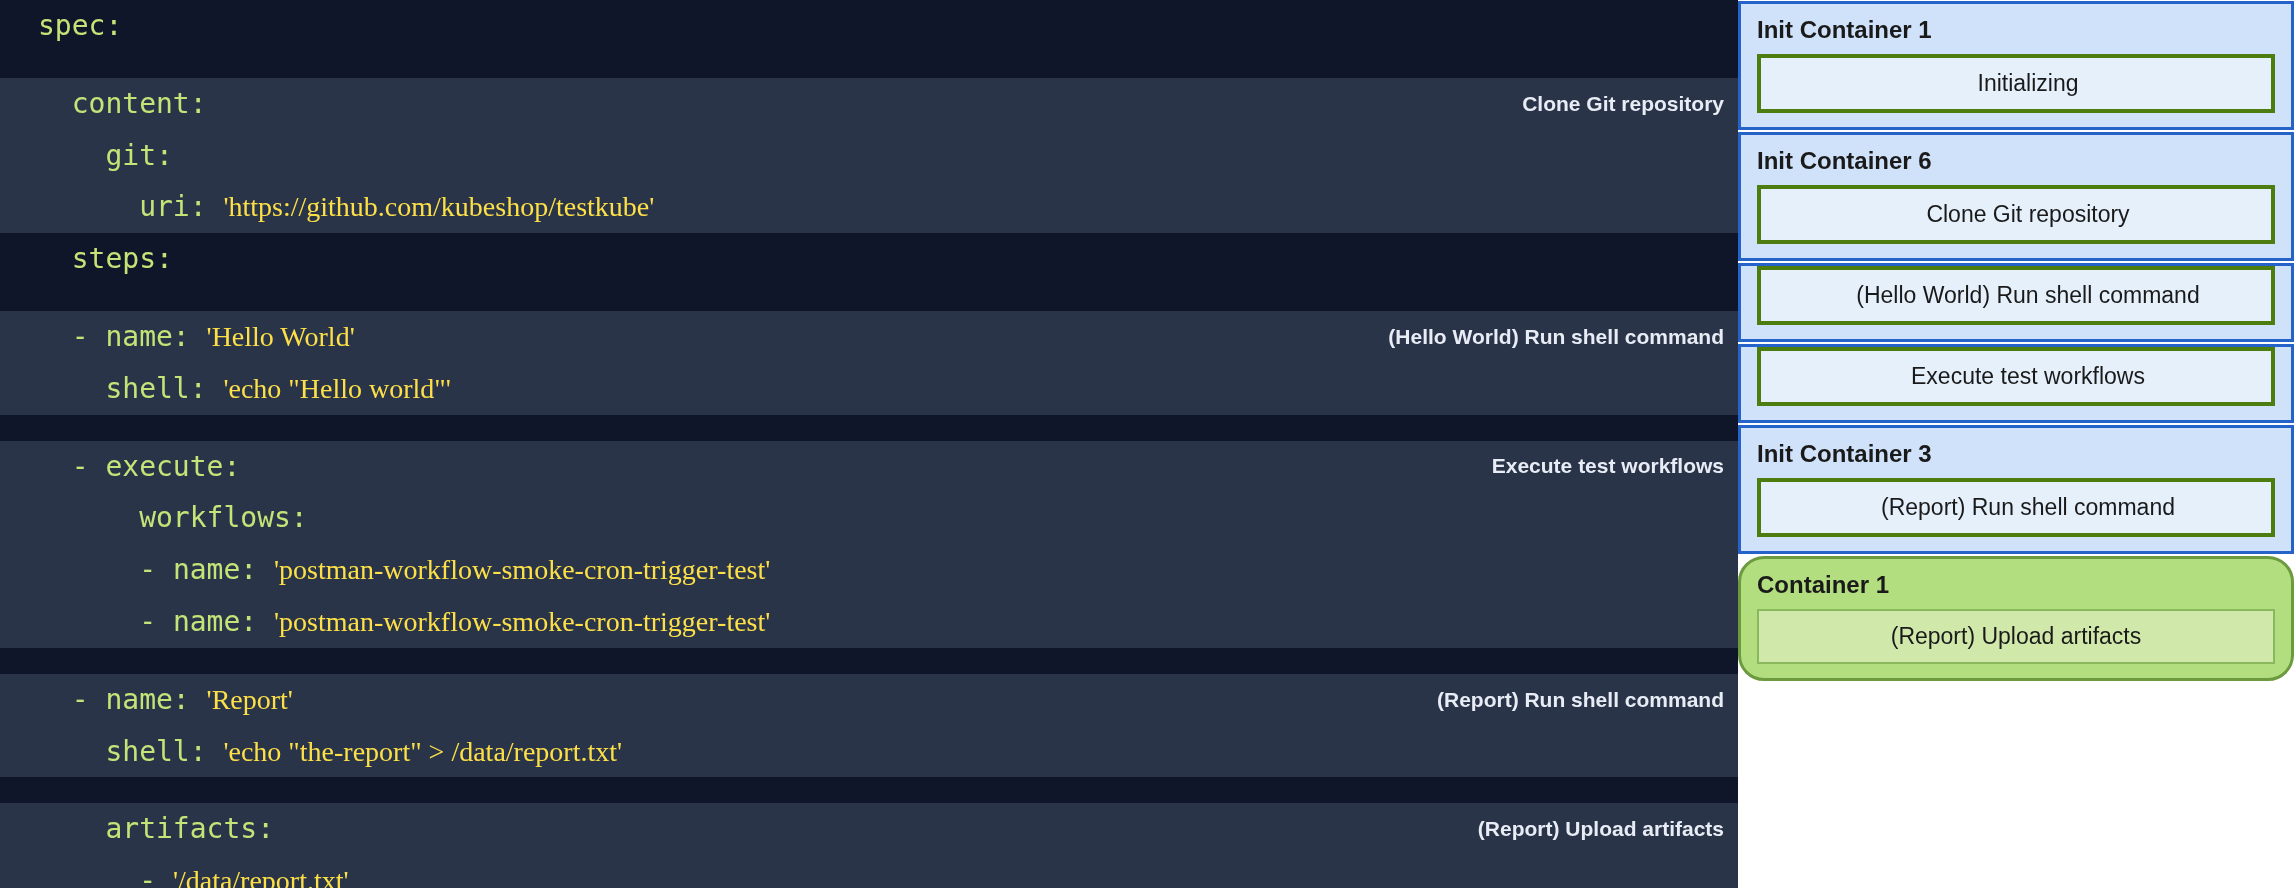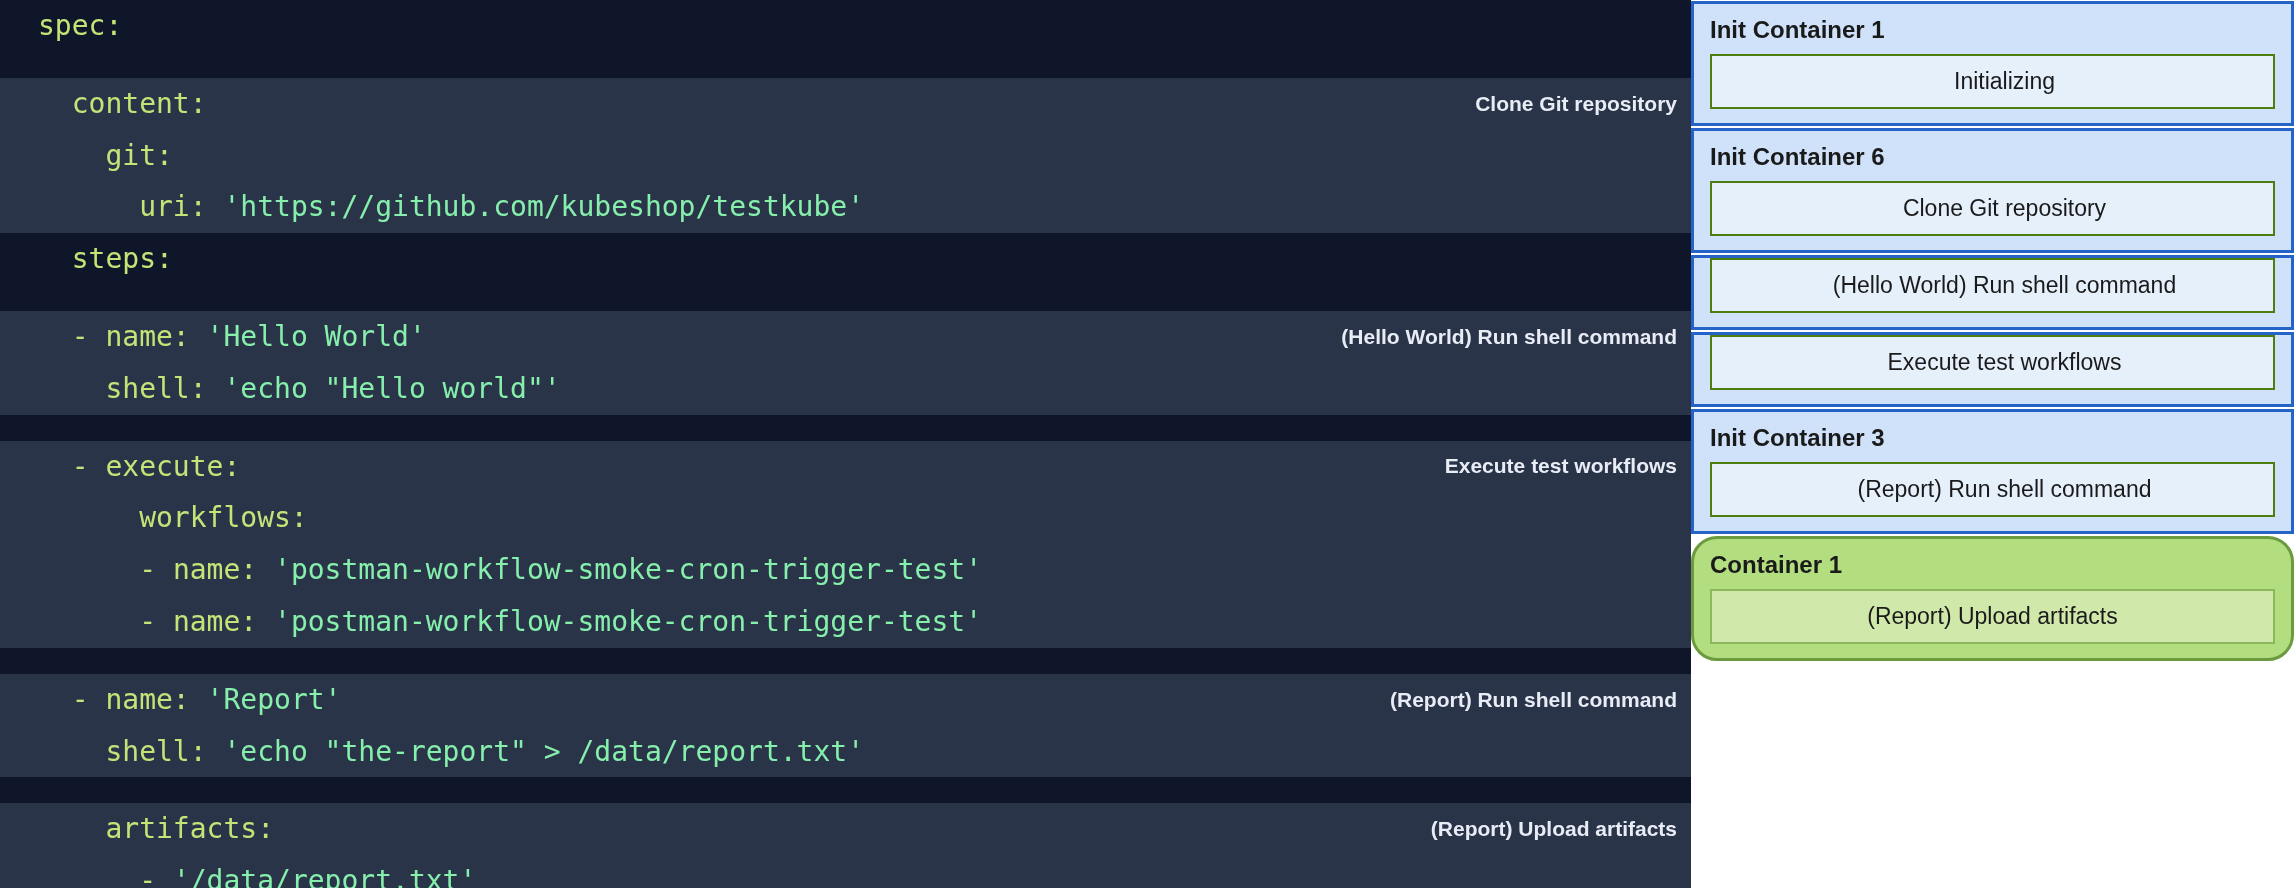--- a/index.html
+++ b/index.html
@@ -36,25 +36,25 @@
     font-family: -apple-system, BlinkMacSystemFont, "Segoe UI", Helvetica, Arial, sans-serif;
     font-size: 21px;
     font-weight: 700;
     color: #e8ecf5;
   }
   .badge-row {
     position: relative;
     margin-top: 26px;
   }
   .key { color: #c5e478; }
-  .str { color: #86efac; }
+  .str { color: #fde047; font-family: Liberation Serif, serif; }
   .dash { color: #c5e478; }
 
   .side-panel {
-    width: 603px;
+    width: 556px;
     background: #fff;
     display: flex;
     flex-direction: column;
   }
   .container-card {
     border: 3px solid;
     margin: 1px 0;
   }
   .container-card.init {
     border-color: #2563c9;
@@ -72,21 +72,21 @@
     color: #1a1a1a;
   }
   .container-task {
     margin: 0 16px 14px 16px;
     padding: 12px;
     text-align: center;
     font-size: 23px;
     color: #1a1a1a;
   }
   .container-card.init .container-task {
-    border: 2px solid #4d7c0f;
+    border: 4px solid #4d7c0f;
     background: #e5f0fb;
     padding-left: 36px;
   }
   .container-card.reg .container-task {
     border: 2px solid #8ab85c;
     background: #d0e9ab;
   }
 </style>
 </head>
 <body>

